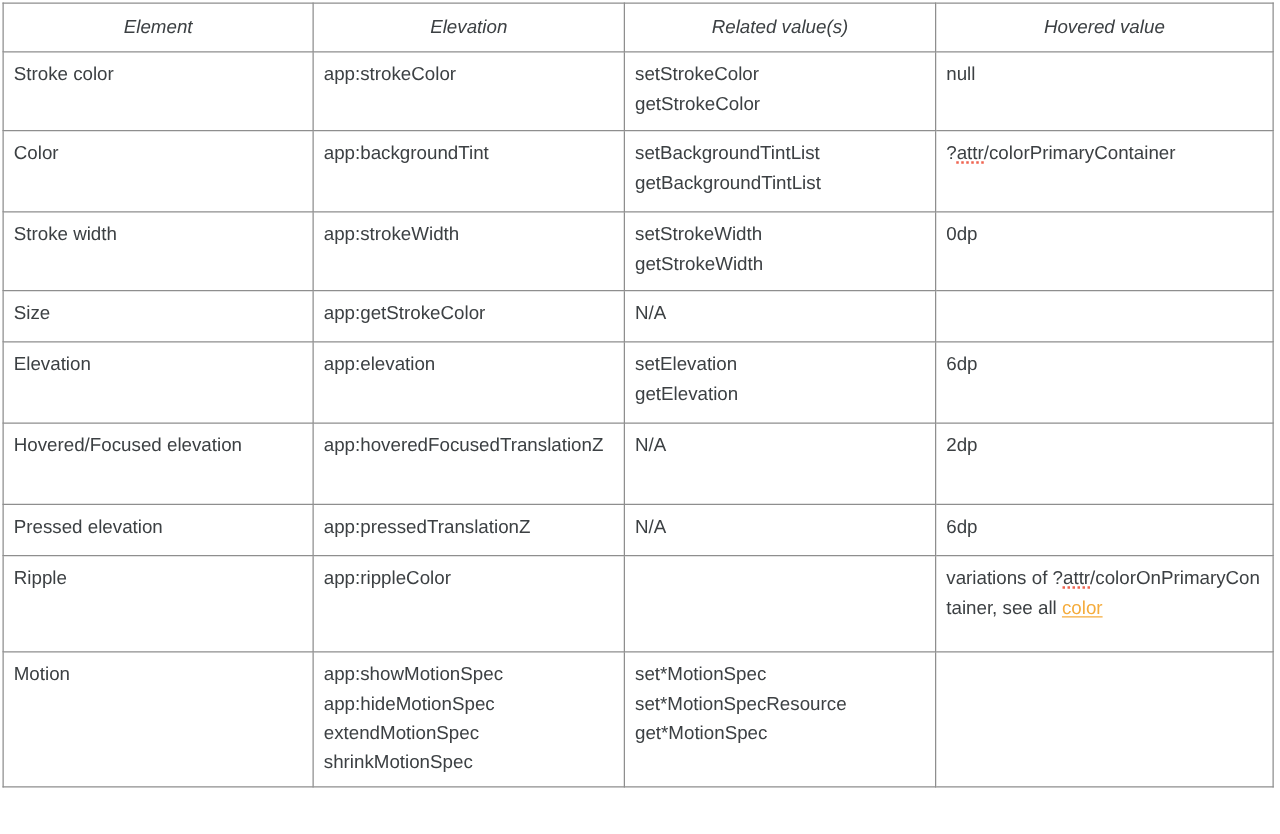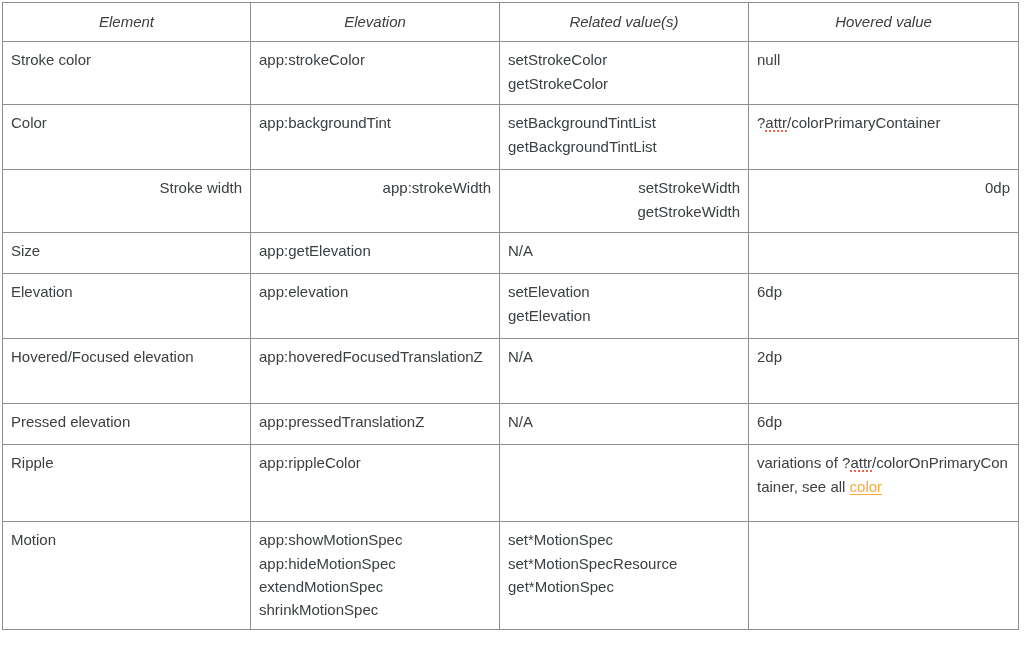--- a/index.html
+++ b/index.html
@@ -57,21 +57,21 @@
   }
 
   table.attr-table td {
     text-align: left;
     padding: 6px 8px 8px 8px;
   }
 
   
   tr[data-row="0"] td { height: 50px; }
   tr[data-row="1"] td { height: 48px; }
-  tr[data-row="2"] td { height: 48px; text-align: right; }
+  tr[data-row="2"] td { height: 48px; }
   tr[data-row="3"] td { height: 26px; }
   tr[data-row="4"] td { height: 65px; }
   tr[data-row="5"] td { height: 50px; }
   tr[data-row="6"] td { height: 50px; }
   tr[data-row="7"] td { height: 26px; }
   tr[data-row="8"] td { height: 62px; }
   tr[data-row="9"] td { height: 92px; }
 
   .misspell {
     text-decoration: underline;
@@ -128,21 +128,21 @@
       <tr data-row="2">
         <td>Stroke width</td>
         <td>app:strokeWidth</td>
         <td>setStrokeWidth
 getStrokeWidth</td>
         <td>0dp</td>
       </tr>
 
       <tr data-row="3">
         <td>Size</td>
-        <td>app:getElevation</td>
+        <td>app:getStrokeColor</td>
         <td>N/A</td>
         <td></td>
       </tr>
 
 
       <tr data-row="5">
         <td>Elevation</td>
         <td>app:elevation</td>
         <td>setElevation
 getElevation</td>

